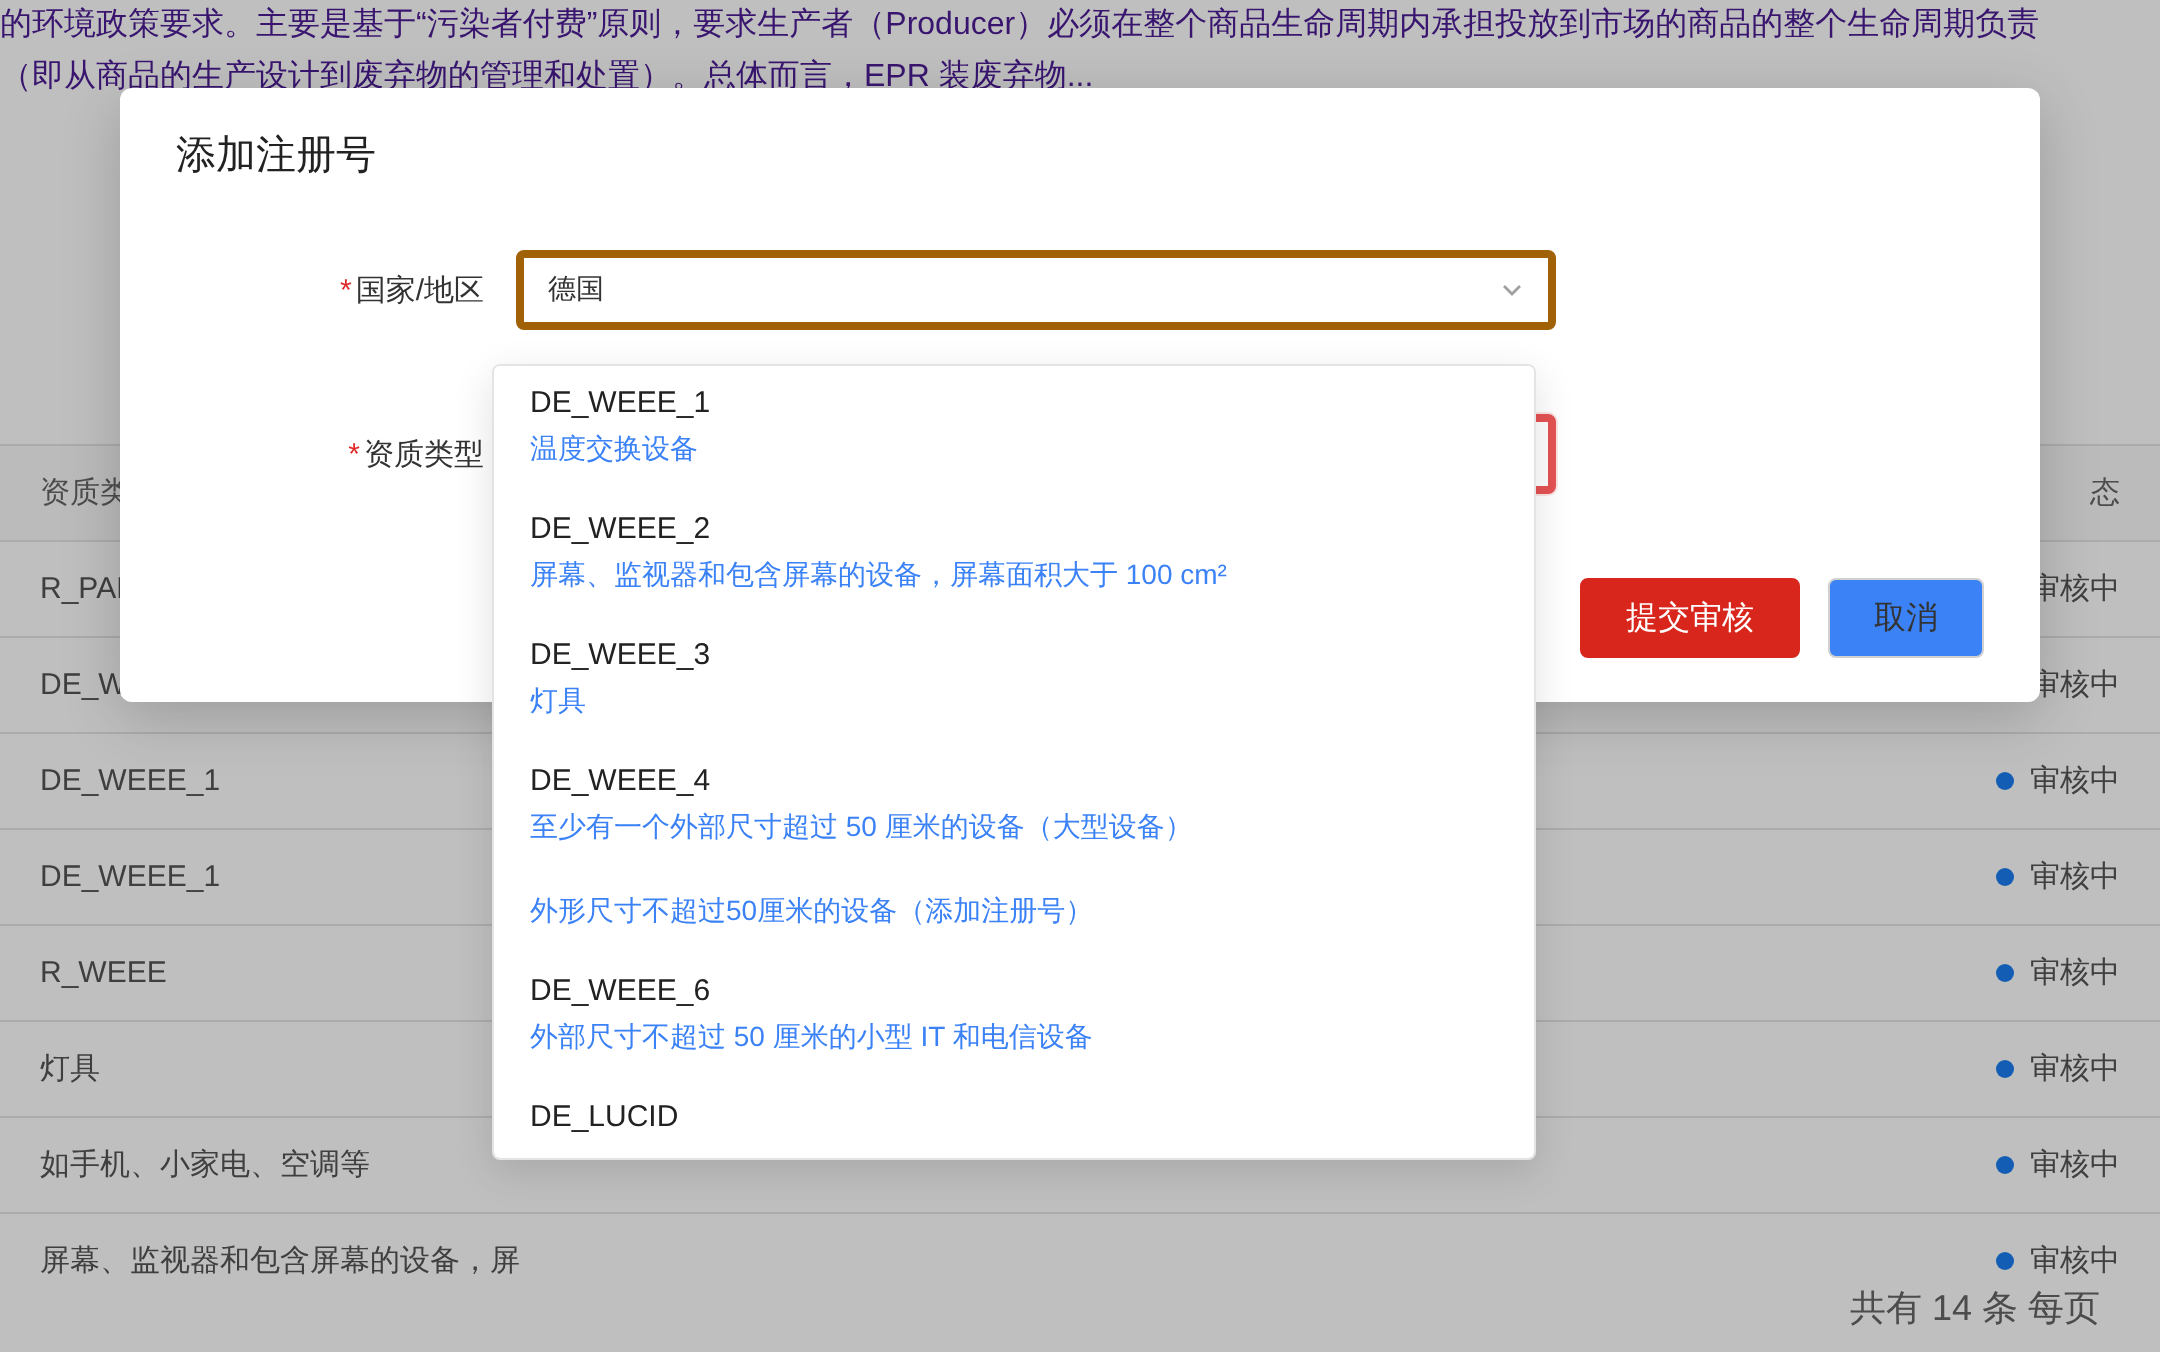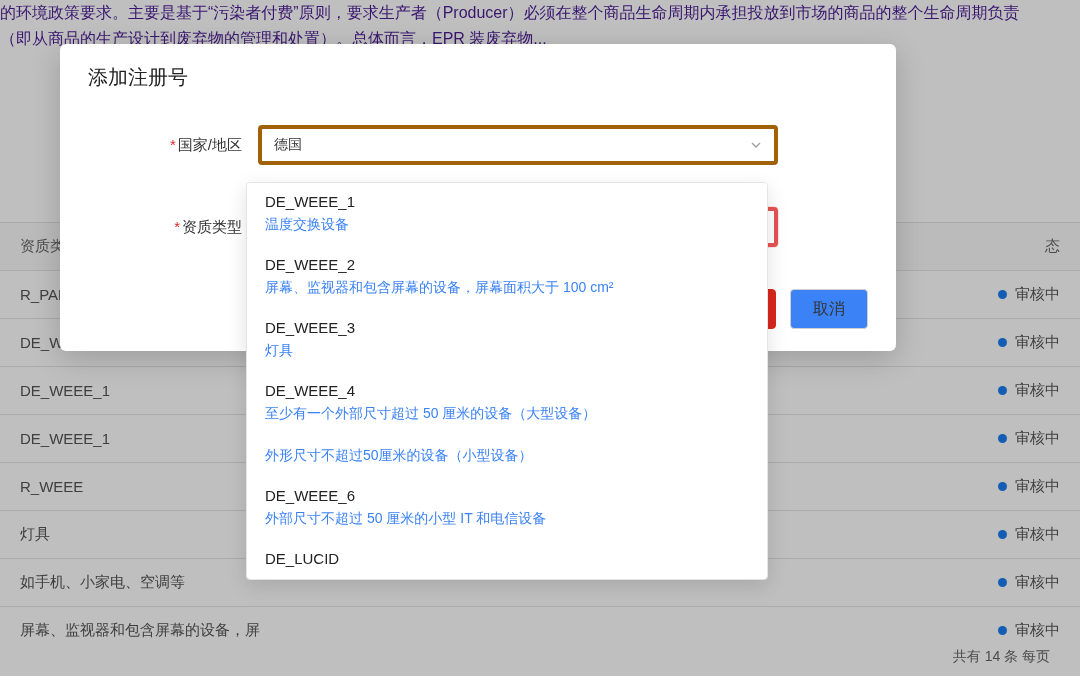--- a/index.html
+++ b/index.html
@@ -54,31 +54,31 @@
   }
   .status-cell { display:flex; align-items:center; gap:8px; }
   .status-dot {
     width: 9px; height:9px; border-radius:50%;
     background:#1a7df0;
     display:inline-block;
   }
   .bg-footer {
     position:absolute;
     bottom:0; right:30px;
-    color:#666; font-size:14px;
+    color:#666; font-size:18px;
     display:flex; align-items:center; gap:12px;
     padding:10px 0;
   }
 
   
   .modal {
     position: absolute;
     top: 44px;
     left: 60px;
-    width: 836px;
+    width: 960px;
     background: #fff;
     border-radius: 6px;
     box-shadow: 0 8px 30px rgba(0,0,0,0.18);
     z-index: 10;
     padding: 20px 28px 22px 28px;
   }
   .modal-title {
     font-size: 20px;
     color: #222;
     margin-bottom: 34px;
@@ -317,21 +317,21 @@
     </div>
     <div class="dd-item">
       <div class="dd-code">DE_WEEE_3</div>
       <div class="dd-desc">灯具</div>
     </div>
     <div class="dd-item">
       <div class="dd-code">DE_WEEE_4</div>
       <div class="dd-desc">至少有一个外部尺寸超过 50 厘米的设备（大型设备）</div>
     </div>
     <div class="dd-item">
-      <div class="dd-desc">外形尺寸不超过50厘米的设备（小型设备）</div>
+      <div class="dd-desc">外形尺寸不超过50厘米的设备（添加注册号）</div>
     </div>
     <div class="dd-item">
       <div class="dd-code">DE_WEEE_6</div>
       <div class="dd-desc">外部尺寸不超过 50 厘米的小型 IT 和电信设备</div>
     </div>
     <div class="dd-item last">
       <div class="dd-code">DE_LUCID</div>
     </div>
   </div>
 

